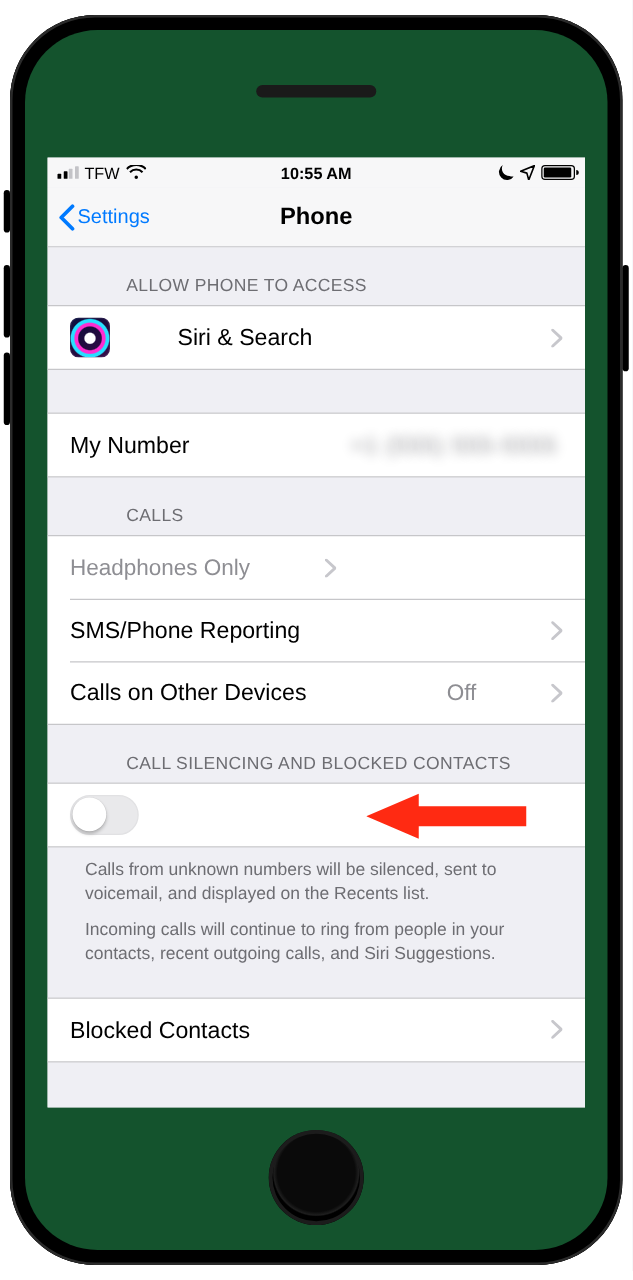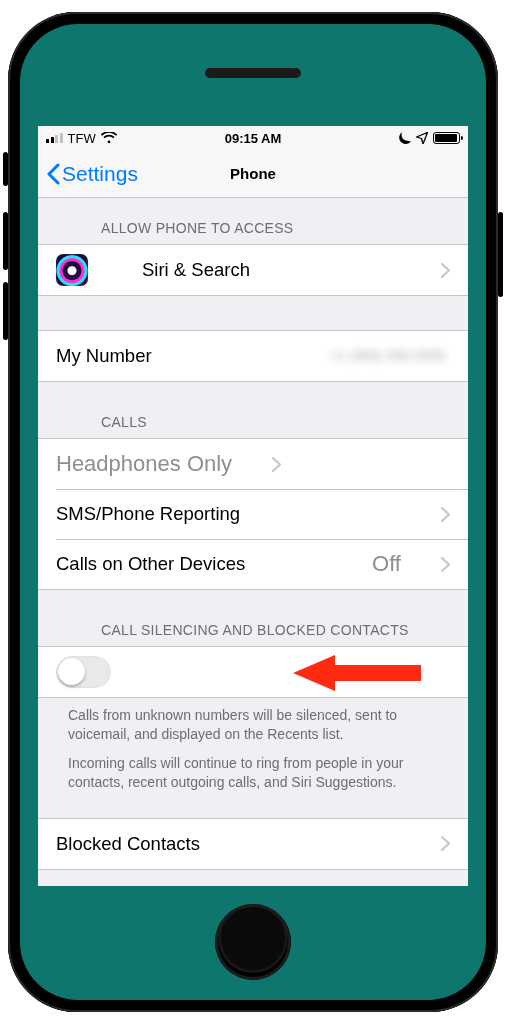--- a/index.html
+++ b/index.html
@@ -29,21 +29,21 @@
     border-radius: 3px;
   }
   .mute   { left: -5px;  top: 140px; width: 5px; height: 34px; }
   .vol-up { left: -5px;  top: 200px; width: 5px; height: 58px; }
   .vol-dn { left: -5px;  top: 270px; width: 5px; height: 58px; }
   .power  { right: -5px; top: 200px; width: 5px; height: 85px; }
 
   .bezel {
     width: 100%;
     height: 100%;
-    background: #0f766e;
+    background: #14532d;
     border-radius: 58px;
     position: relative;
     overflow: hidden;
   }
   .speaker {
     position: absolute;
     top: 44px;
     left: 50%;
     transform: translateX(-50%);
     width: 96px;
@@ -125,27 +125,27 @@
     border-bottom: 1px solid #c6c6c9;
     display: flex;
     align-items: center;
     position: relative;
     padding: 0 8px;
   }
   .nav-back {
     display: flex;
     align-items: center;
     color: #007aff;
-    font-size: 21px;
+    font-size: 16px;
   }
   .nav-back svg { margin-right: 2px; }
   .nav-title {
     position: absolute;
     left: 50%; transform: translateX(-50%);
-    font-size: 15px;
+    font-size: 19px;
     font-weight: 600;
     color: #000;
   }
 
   
   .content {
     position: absolute;
     top: 72px;
     bottom: 0;
     left: 0; right: 0;
@@ -153,21 +153,21 @@
     background: #efeff4;
   }
   .section-header {
     font-size: 14px;
     color: #6d6d72;
     letter-spacing: 0.3px;
     padding: 22px 18px 8px;
     text-transform: uppercase;
     margin-left: 45px;
   }
-  .section-header.tight { padding-top: 32px; }
+  .section-header.tight { padding-top: 22px; }
   .section-footer {
     font-size: 14px;
     line-height: 1.35;
     color: #6d6d72;
     padding: 8px 30px 0;
   }
   .section-footer + .section-footer { padding-top: 10px; }
 
   .group {
     background: #fff;
@@ -185,25 +185,25 @@
     gap: 40px;
   }
   .row + .row::before {
     content: "";
     position: absolute;
     top: 0; left: 18px; right: 0;
     height: 1px;
     background: #c6c6c9;
   }
   .row .label { flex: 1; }
-  .row .value { color: #8e8e93; font-size: 22px; margin-right: 0; }
+  .row .value { color: #8e8e93; font-size: 18px; margin-right: 20px; }
   .row .blurred {
     color: transparent;
     text-shadow: 0 0 9px #8a8a8f;
-    font-size: 12px;
+    font-size: 18px;
     margin-right: 4px;
     letter-spacing: 1px;
   }
   .chevron {
     flex: 0 0 auto;
     display: flex;
     align-items: center;
   }
   .siri-icon {
     width: 32px; height: 32px; border-radius: 7px;
@@ -262,21 +262,21 @@
               <span class="off"></span>
               <span class="off"></span>
           </span>
           <span>TFW</span>
           <span class="wifi-icon">
             <svg width="16" height="12" viewBox="0 0 16 12">
               <path d="M8 11.2a1.4 1.4 0 100-2.8 1.4 1.4 0 000 2.8zM3.6 6.3a6.2 6.2 0 018.8 0l1.2-1.2a7.9 7.9 0 00-11.2 0l1.2 1.2zM1 3.7a9.9 9.9 0 0114 0L16.2 2.5a11.6 11.6 0 00-16.4 0L1 3.7z" fill="#000"></path>
             </svg>
           </span>
         </div>
-        <div class="status-center">09:15 AM</div>
+        <div class="status-center">10:55 AM</div>
         <div class="status-right">
           <span class="moon-icon">
             <svg width="13" height="13" viewBox="0 0 13 13">
               <path d="M9.6 8.8A6 6 0 014.2 0 6.5 6.5 0 1013 9.2a6 6 0 01-3.4-.4z" fill="#000"></path>
             </svg>
           </span>
           <span class="loc-icon">
             <svg width="12" height="12" viewBox="0 0 12 12">
               <path d="M11.5.5L.5 5l5 1.5L7 12z" fill="none" stroke="#000" stroke-width="1.3" stroke-linejoin="round"></path>
             </svg>

